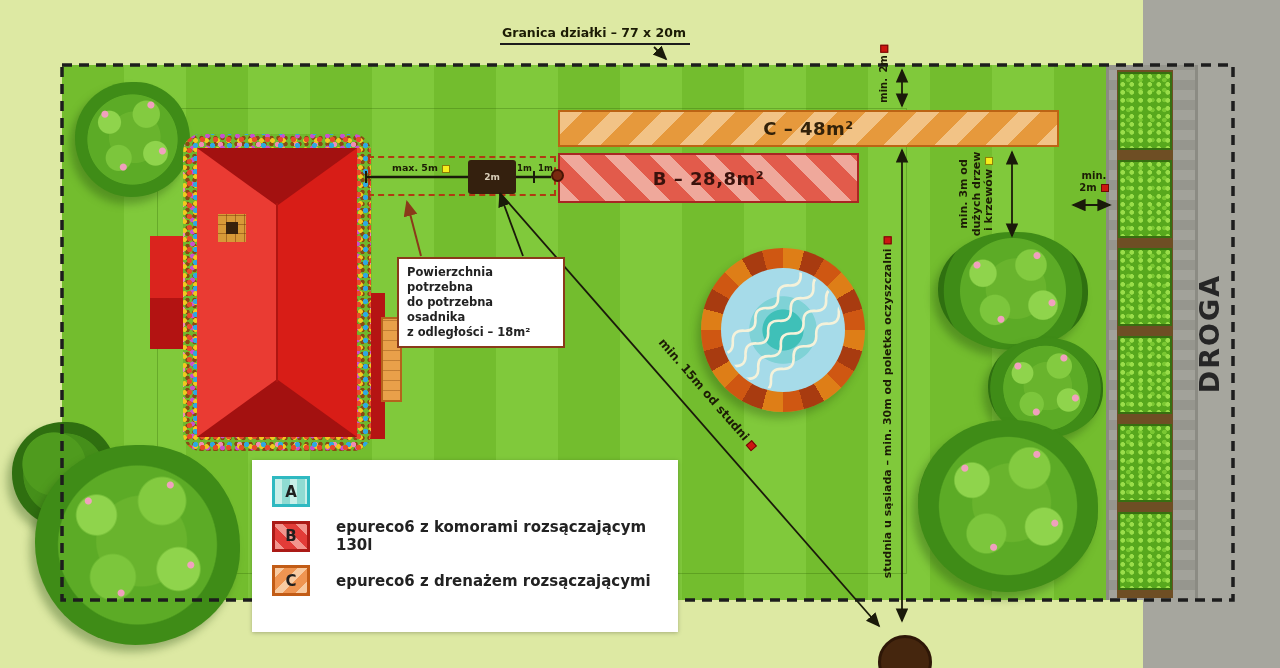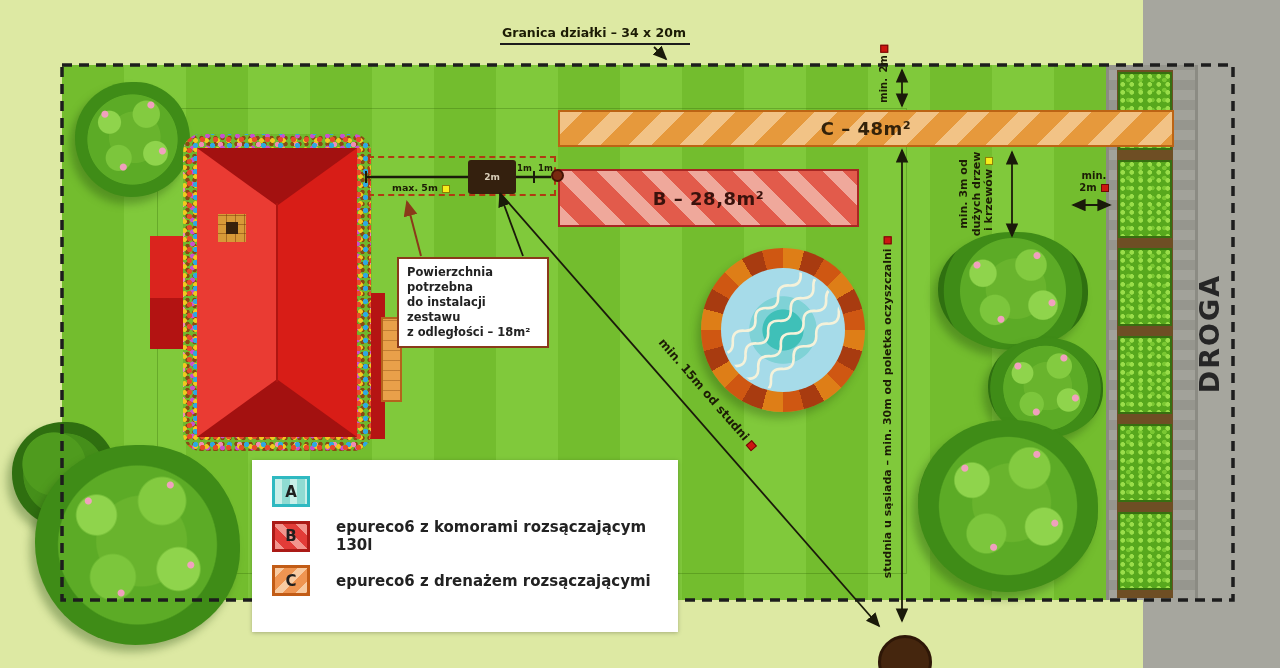--- a/index.html
+++ b/index.html
@@ -65,24 +65,24 @@
   .wing-left{left:150px;top:236px;width:46px;height:113px;z-index:11;
      background:linear-gradient(#da241e 0 55%,#b31312 55% 100%);}
   .wing-right{left:355px;top:293px;width:30px;height:146px;background:#b51413;z-index:11;}
   .terrace{left:381px;top:317px;width:21px;height:85px;background:#e9a04a;z-index:12;
      border:2px solid #b5641c;box-sizing:border-box;
      background-image:repeating-linear-gradient(0deg,transparent 0 9px,rgba(120,60,10,.35) 9px 10px);}
 
   
   .bar{display:flex;align-items:center;justify-content:center;z-index:14;box-sizing:border-box;
        font-weight:bold;font-size:18px;letter-spacing:.5px;}
-  .bar-c{left:558px;top:110px;width:616px;height:37px;color:#33220a;border:2px solid #bc6414;
+  .bar-c{left:558px;top:110px;width:501px;height:37px;color:#33220a;border:2px solid #bc6414;
      background:repeating-linear-gradient(135deg,#f2c386 0 16px,#e6993c 16px 36px);}
-  .bar-b{left:558px;top:153px;width:301px;height:58px;color:#3a120c;border:2px solid #a82723;
-     background:repeating-linear-gradient(45deg,#efa89b 0 14px,#e25b4b 14px 32px);margin-top:16px;}
+  .bar-b{left:558px;top:153px;width:301px;height:50px;color:#3a120c;border:2px solid #a82723;
+     background:repeating-linear-gradient(45deg,#efa89b 0 14px,#e25b4b 14px 32px);}
   .bar-a{left:558px;top:202px;width:155px;height:39px;color:#11332e;font-size:16px;
      background:repeating-linear-gradient(90deg,#c0ebe5 0 13px,#8bd8cd 13px 29px);}
 
   
   .pond-stones{left:701px;top:248px;width:164px;height:164px;border-radius:50%;z-index:13;
      background:repeating-conic-gradient(#de7e17 0 15deg,#a83b10 15deg 30deg,#cf5712 30deg 45deg);
      box-shadow:-4px 6px 8px rgba(30,60,10,.3);}
   .pond-water{left:721px;top:268px;width:124px;height:124px;border-radius:50%;z-index:14;
      background:radial-gradient(circle,#3fc0b8 0 23%,#7fd2d6 24% 38%,#a6dbe9 39% 100%);}
 
@@ -91,39 +91,39 @@
         display:flex;align-items:center;justify-content:center;color:#d8cdb8;font-size:9px;font-weight:bold;}
   .tank-dashed{left:368px;top:156px;width:188px;height:40px;border:2px dashed #b03a12;box-sizing:border-box;z-index:19;}
   .outlet-dot{left:551px;top:169px;width:13px;height:13px;border-radius:50%;background:#7a2a10;
         border:2px solid #471505;box-sizing:border-box;z-index:20;}
   .well{left:878px;top:635px;width:54px;height:54px;border-radius:50%;background:#45260e;
         border:3px solid #2e1707;box-sizing:border-box;z-index:16;}
 
   
   .lbl{position:absolute;color:#1c1c05;font-weight:bold;line-height:1.15;z-index:45;white-space:nowrap;}
   .lbl-granica{left:500px;top:26px;font-size:12.5px;border-bottom:2px solid #1c1c1c;padding:0 4px 3px 2px;}
-  .lbl-max5{left:392px;top:163px;font-size:9.5px;margin-top:20px;}
+  .lbl-max5{left:392px;top:163px;font-size:9.5px;}
   .lbl-1m-a{left:517px;top:164px;font-size:8.5px;}
   .lbl-1m-b{left:538px;top:164px;font-size:8.5px;}
   .lbl-top2m{left:862px;top:76px;width:44px;font-size:10px;text-align:center;transform:rotate(-90deg);}
   .lbl-top2m span{display:inline-block;margin:0 1px;}
   .lbl-right2m{left:1070px;top:170px;width:48px;font-size:10px;text-align:center;}
   .lbl-right2m .ln{display:block;}
   .lbl-trees{left:917px;top:175px;width:120px;font-size:11px;text-align:center;transform:rotate(-90deg);}
   .lbl-trees .ln{display:block;}
   .lbl-neighbor{left:723px;top:407px;width:330px;font-size:11px;text-align:center;transform:rotate(-90deg);}
   .lbl-well15{left:631px;top:398px;width:170px;font-size:12px;transform:rotate(49deg);z-index:45;}
   .lbl-droga{left:1145px;top:318px;width:130px;font-size:27px;letter-spacing:2px;color:#262626;
              text-align:center;transform:rotate(-90deg);z-index:5;}
   .sq{display:inline-block;width:6px;height:6px;margin-left:4px;border:1px solid #3a3a12;vertical-align:middle;}
   .sq.red{background:#cc1710;border-color:#6e0a06;}
   .sq.yellow{background:#f7ee1b;border-color:#8a7d08;}
 
   
-  .note-box{left:397px;top:257px;width:152px;background:#fff;border:2px solid #8a3a1a;z-index:50;
+  .note-box{left:397px;top:257px;width:168px;background:#fff;border:2px solid #8a3a1a;z-index:50;
             padding:6px 8px;box-sizing:border-box;font-size:11.5px;font-weight:bold;color:#222;line-height:1.3;}
 
   
   .legend-box{left:252px;top:460px;width:426px;height:172px;background:#fff;z-index:50;
       box-shadow:0 1px 4px rgba(0,0,0,.25);padding:16px 20px;box-sizing:border-box;}
   .legend-title{font-size:15.5px;font-weight:bold;color:#222;margin-bottom:13px;}
   .legend-row{display:flex;align-items:center;gap:26px;margin-bottom:11px;}
   .swatch{width:38px;height:31px;box-sizing:border-box;display:flex;align-items:center;justify-content:center;
       font-size:15px;font-weight:bold;color:#1f1f1f;flex:0 0 auto;}
   .swatch-a{border:3px solid #2fb9c1;background:repeating-linear-gradient(90deg,#c8efe9 0 7px,#8fdbd2 7px 15px);}
@@ -231,21 +231,21 @@
 
     <g clip-path="url(#pondclip)" transform="rotate(-45 783 330)" stroke="#f5f2da" stroke-width="2.6" fill="none">
       <path d="M707,303 q8,-9 16,0 t16,0 t16,0 t16,0 t16,0 t16,0 t16,0 t16,0 t16,0"></path>
       <path d="M707,321 q8,-9 16,0 t16,0 t16,0 t16,0 t16,0 t16,0 t16,0 t16,0 t16,0"></path>
       <path d="M707,339 q8,-9 16,0 t16,0 t16,0 t16,0 t16,0 t16,0 t16,0 t16,0 t16,0"></path>
       <path d="M707,357 q8,-9 16,0 t16,0 t16,0 t16,0 t16,0 t16,0 t16,0 t16,0 t16,0"></path>
     </g>
   </svg>
 
   <div class="lbl lbl-granica">
-    <span>Granica działki – 34 x 20m</span>
+    <span>Granica działki – 77 x 20m</span>
   </div>
 
   <div class="lbl lbl-max5">
     <span>max. 5m</span><span class="sq yellow"></span>
   </div>
   <div class="lbl lbl-1m-a"><span>1m</span></div>
   <div class="lbl lbl-1m-b"><span>1m</span></div>
 
   <div class="lbl lbl-top2m">
     <span>min.</span>
@@ -270,21 +270,21 @@
   <div class="lbl lbl-well15">
     <span>min. 15m od studni</span><span class="sq red"></span>
   </div>
 
   <div class="lbl lbl-droga">
     <span>DROGA</span>
   </div>
 
   <div class="abs note-box">
     <div>Powierzchnia potrzebna</div>
-    <div>do instalacji zestawu</div>
+    <div>do potrzebna osadnika</div>
     <div>z odległości – 18m²</div>
   </div>
 
   <div class="abs legend-box">
     <div class="legend-row">
       <div class="swatch swatch-a">
         <span>A</span>
       </div>
     </div>
     <div class="legend-row">

